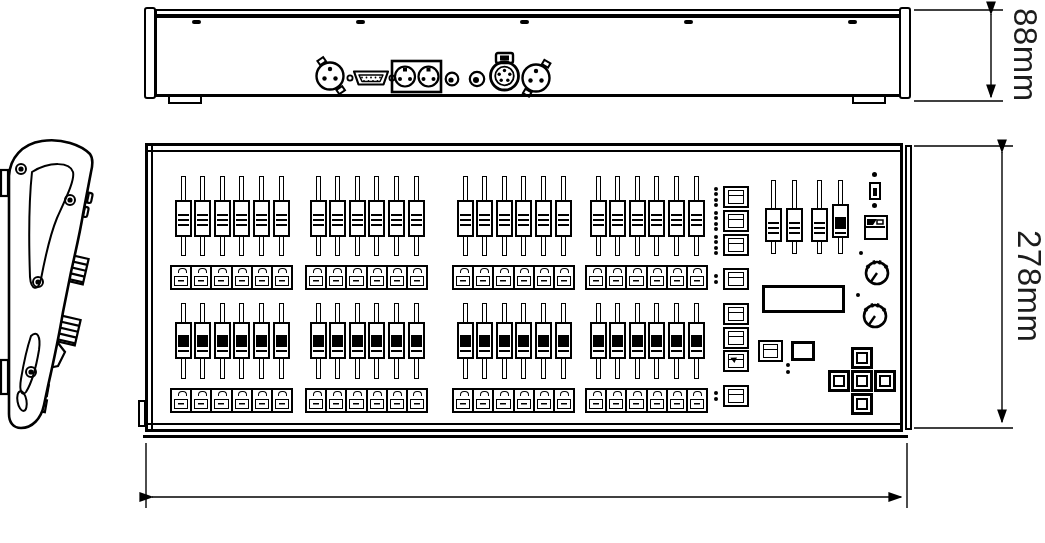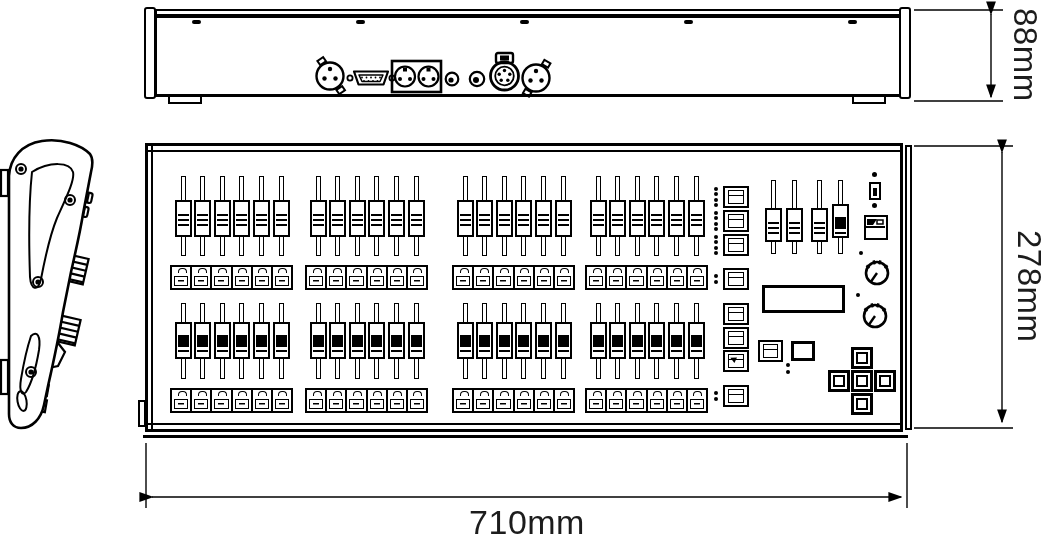--- a/index.html
+++ b/index.html
@@ -246,21 +246,20 @@
       <line x1="914" y1="146" x2="1013" y2="146"></line>
       <line x1="914" y1="428" x2="1013" y2="428"></line>
       <line x1="1002" y1="152" x2="1002" y2="422" marker-start="url(#ar)" marker-end="url(#ar)"></line>
       <line x1="146" y1="443" x2="146" y2="508"></line>
       <line x1="907" y1="443" x2="907" y2="508"></line>
       <line x1="152" y1="497" x2="901" y2="497" marker-start="url(#ar)" marker-end="url(#ar)"></line>
     </g>
   </svg>
   <div class="dimlbl v" style="left:1006px;top:8px;">88mm</div>
   <div class="dimlbl v" style="left:1010px;top:230px;">278mm</div>
-  <div class="dimlbl h" style="left:457px;top:503px;">710mm</div>
 
 <div class="screw" style="left: 192px; top: 20px; width: 9px; height: 4px;"></div>
     <div class="screw" style="left: 356px; top: 20px; width: 9px; height: 4px;"></div>
     <div class="screw" style="left: 520px; top: 20px; width: 9px; height: 4px;"></div>
     <div class="screw" style="left: 684px; top: 20px; width: 9px; height: 4px;"></div>
     <div class="screw" style="left: 848px; top: 20px; width: 9px; height: 4px;"></div>
     <div class="slot" style="left: 180.5px; top: 176px; width: 5px; height: 80px;"></div>
     <div class="cap" style="left: 174.5px; top: 200px; width: 17px; height: 37px;">
       <div class="grip"></div>
     </div>

